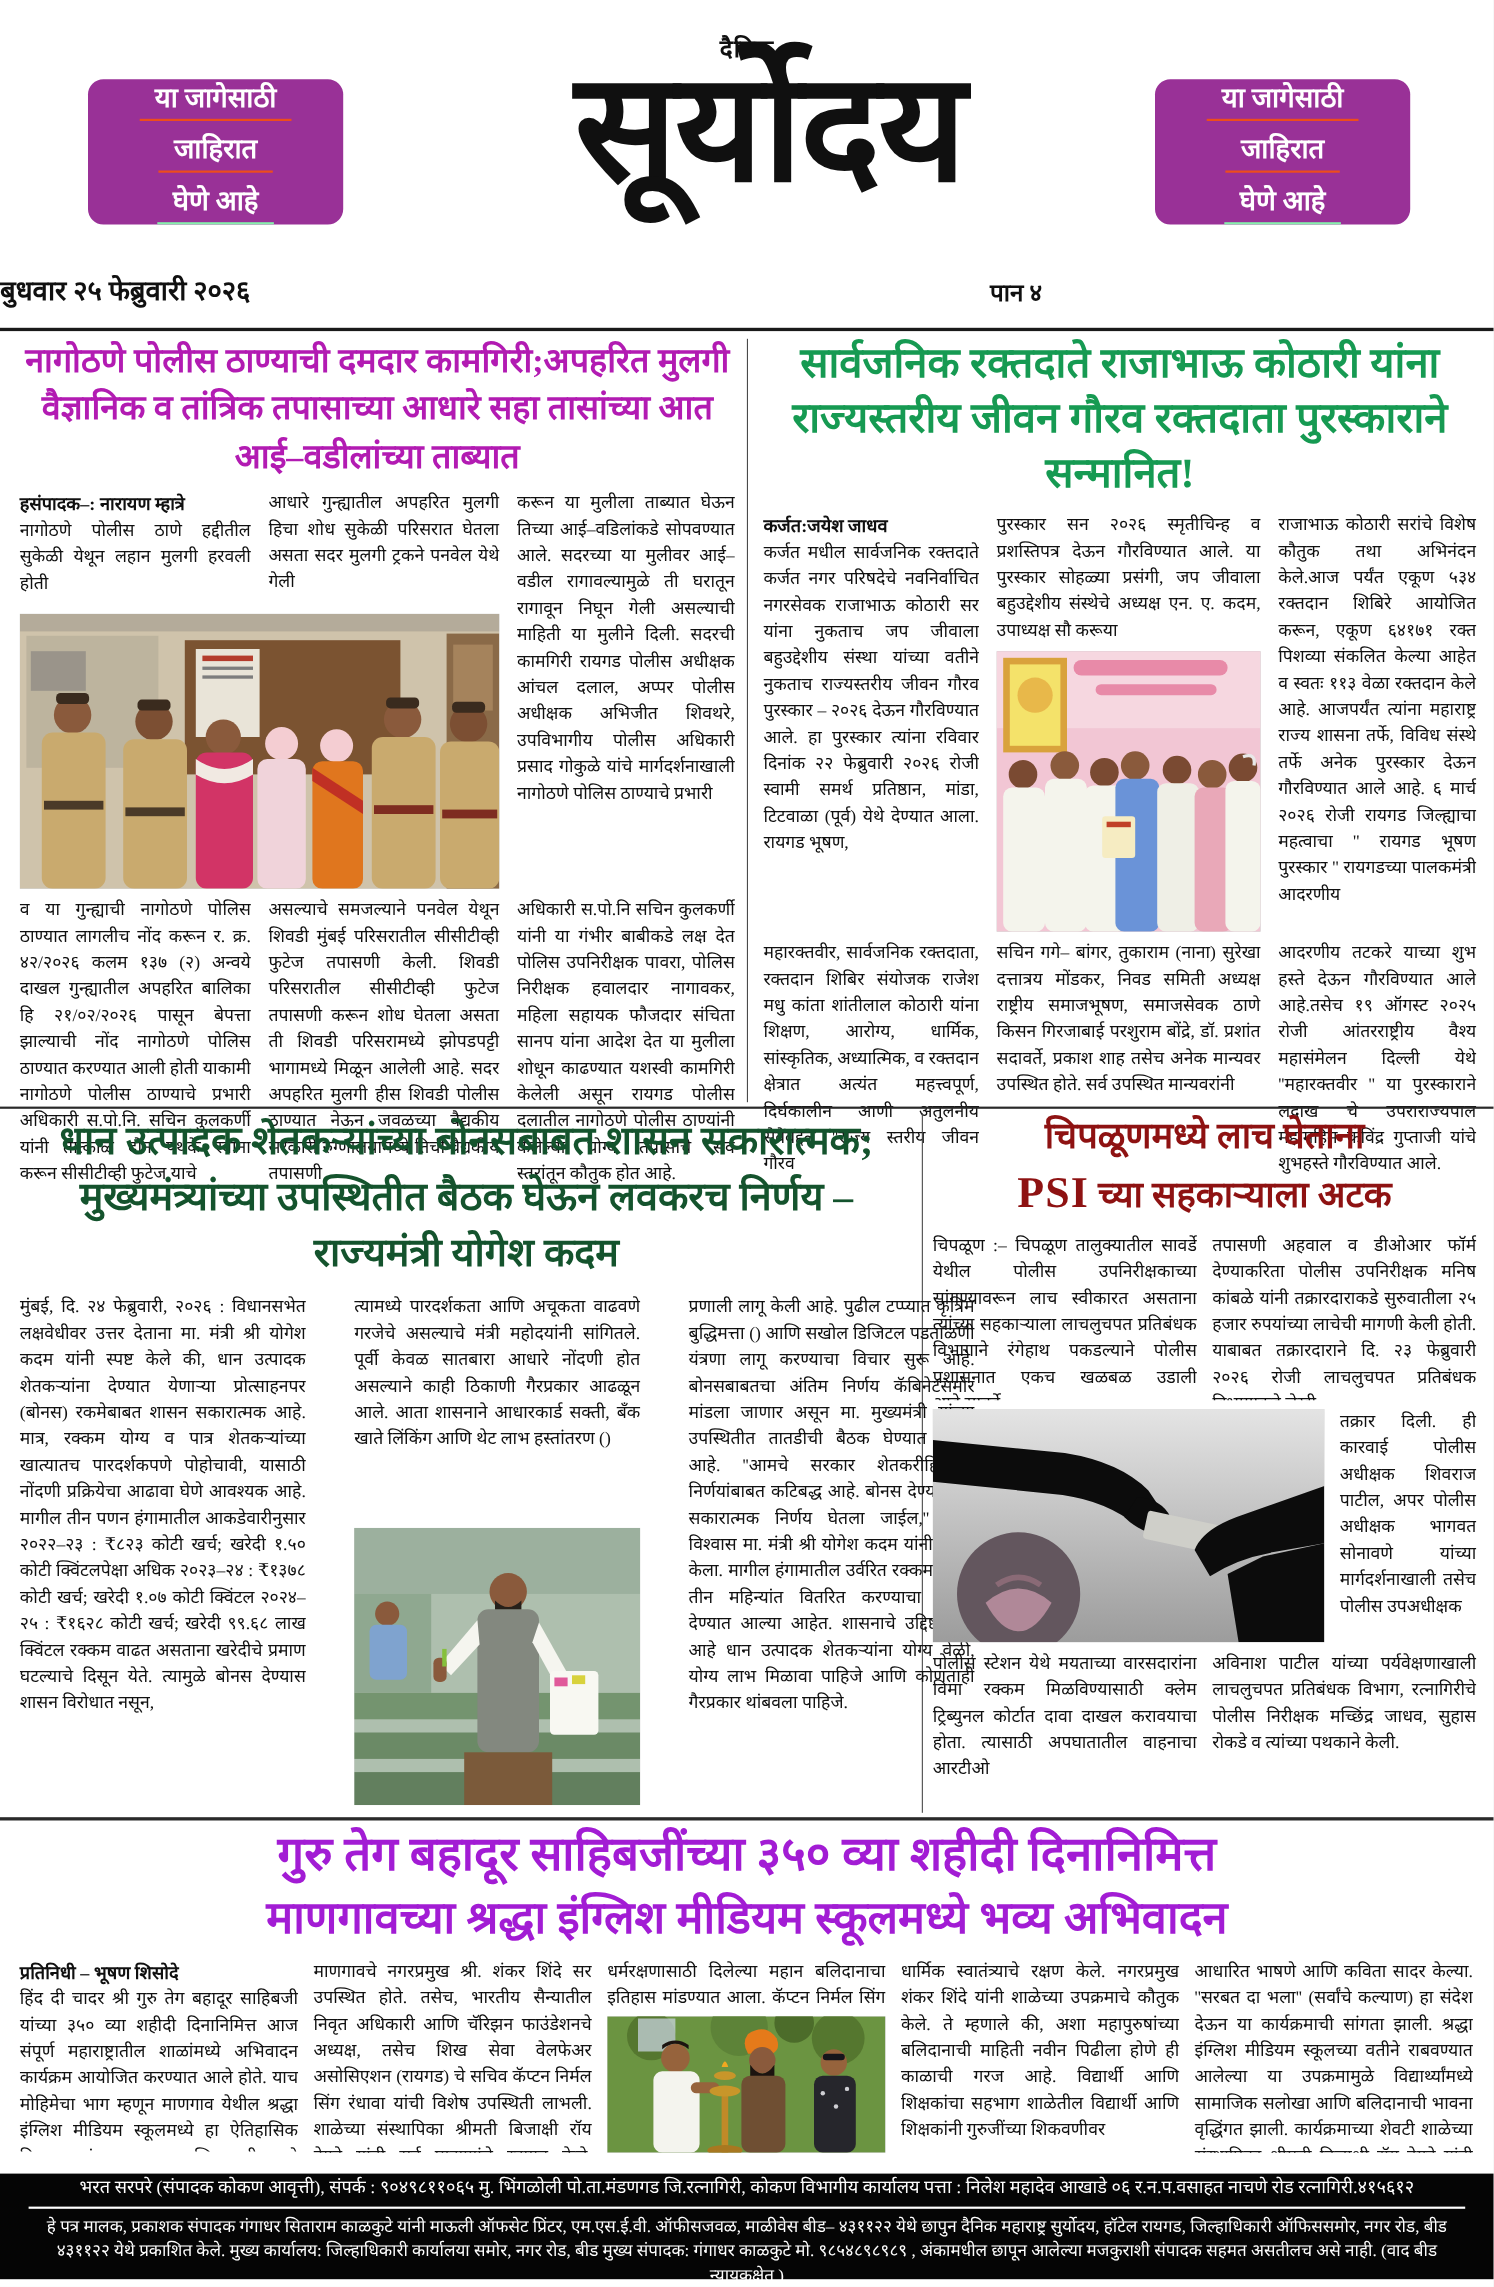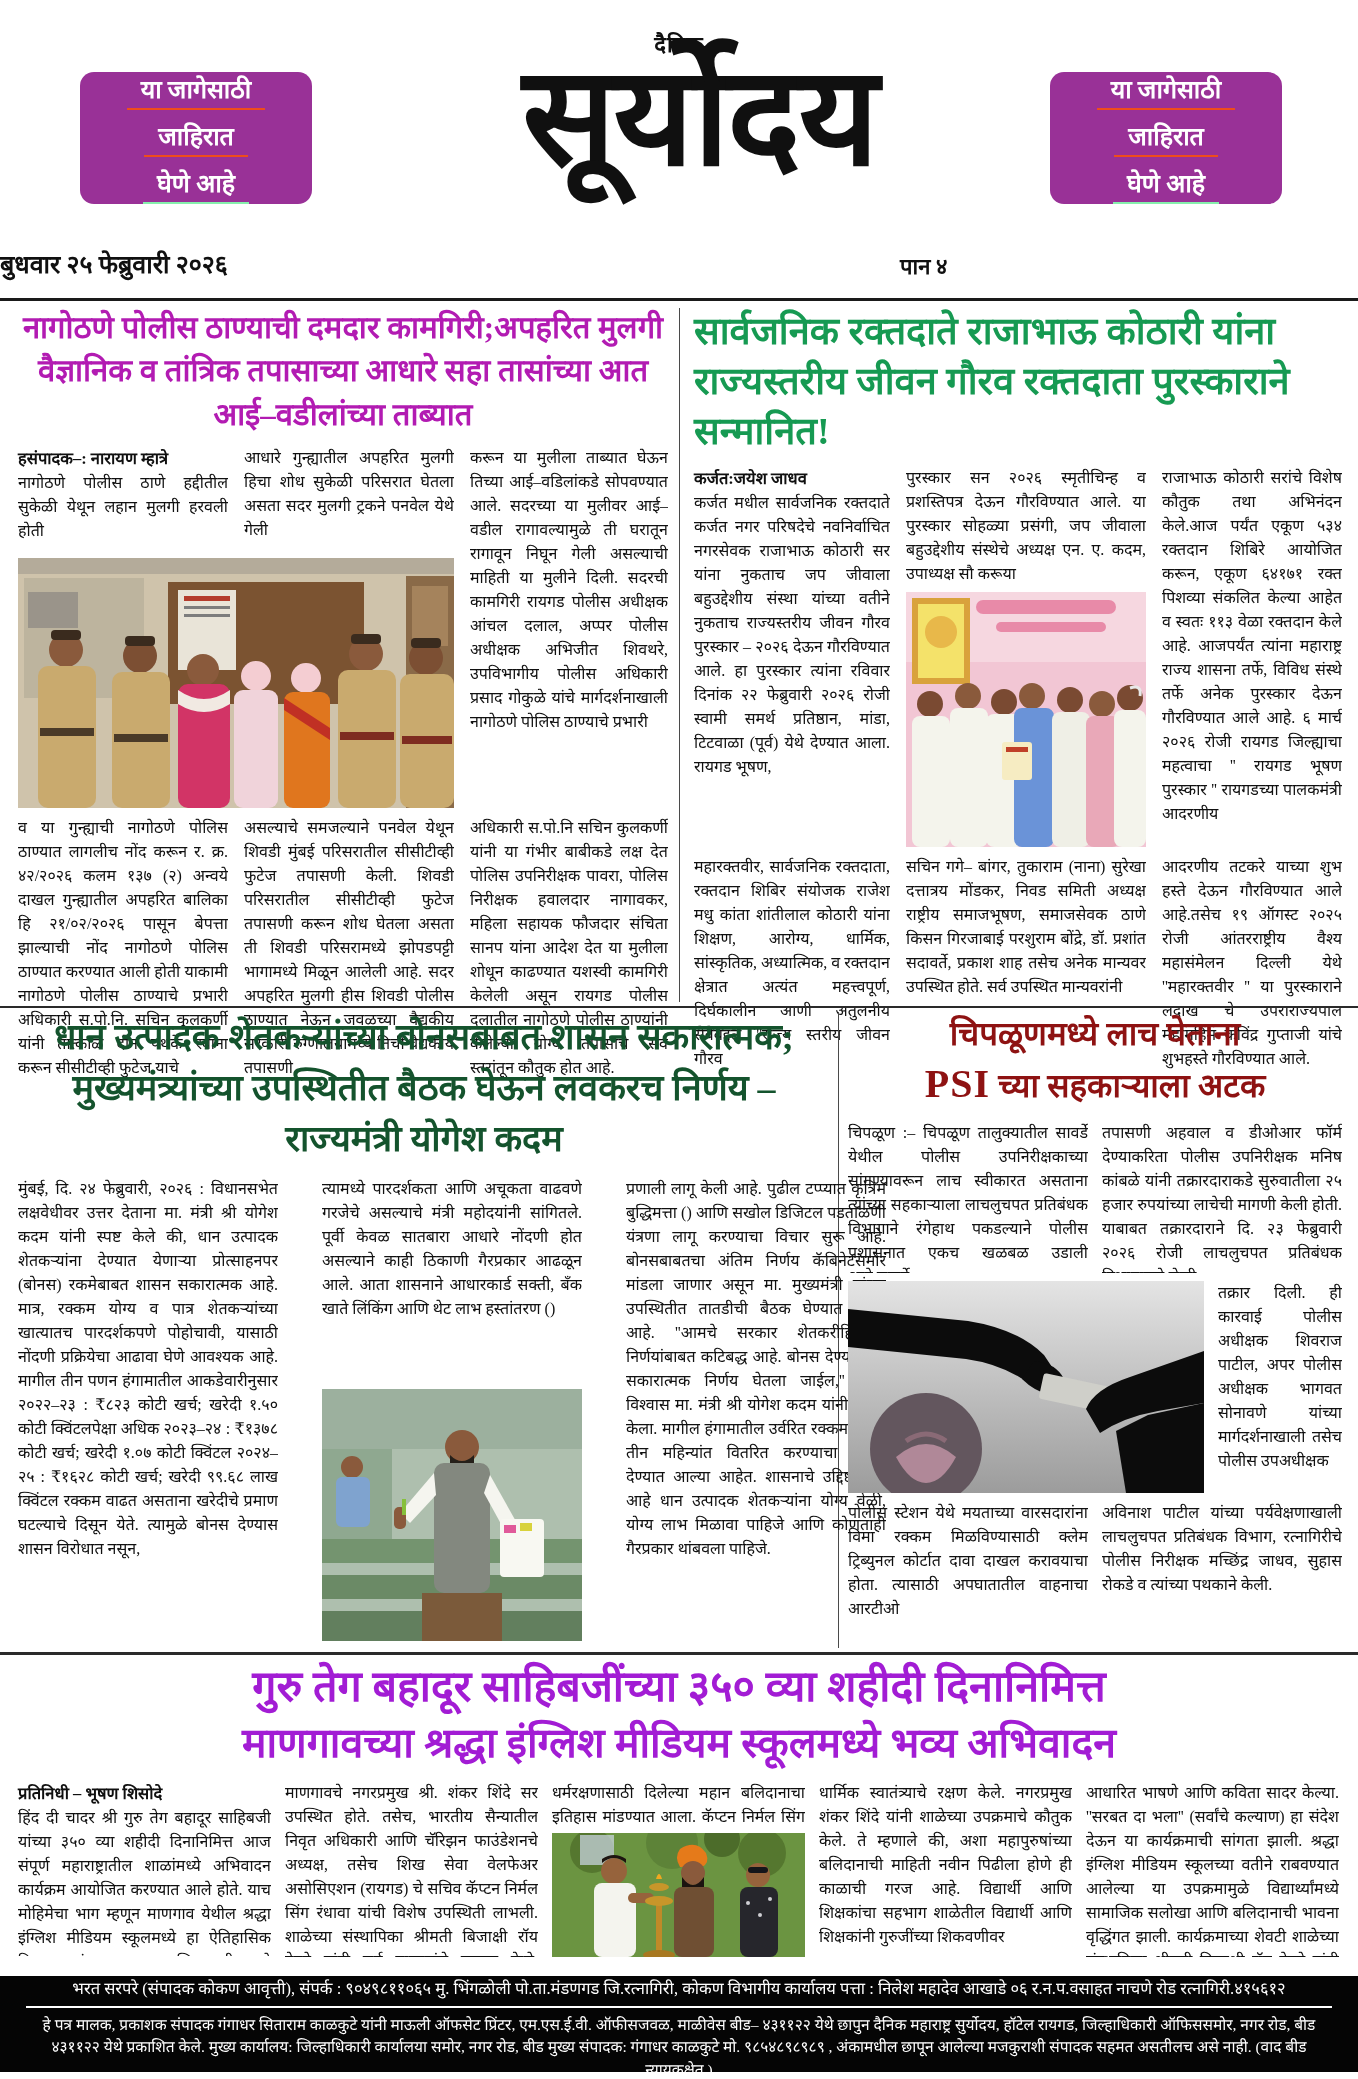--- a/index.html
+++ b/index.html
@@ -35,21 +35,21 @@
   
   .sec-top { position:absolute; top:302px; left:0; width:1358px; height:704px; }
   .a1 { position:absolute; left:18px; top:4px; width:650px; }
   .a1 .headline { color:#b21bb2; font-weight:bold; font-size:31px; line-height:1.4; text-align:center; margin-bottom:10px; }
   .a1 .grid {
     display:grid; grid-template-columns:210px 210px 198px; column-gap:16px;
     grid-template-rows:104px 250px auto; row-gap:8px;
     grid-template-areas:"c1 c2 s" "p p s" "b1 b2 b3";
   }
   .a2 { position:absolute; left:694px; top:4px; width:648px; }
-  .a2 .headline { color:#169a52; font-weight:bold; font-size:38px; line-height:1.32; margin-bottom:10px; }
+  .a2 .headline { color:#169a52; font-weight:bold; font-size:38px; line-height:1.32; text-align:center; margin-bottom:10px; }
   .a2 .grid {
     display:grid; grid-template-columns:196px 240px 180px; column-gap:16px;
     grid-template-rows:118px 255px auto; row-gap:8px;
     grid-template-areas:"c1 c2 s" "c1 p s" "b1 b2 b3";
   }
   .ga-c1{grid-area:c1;} .ga-c2{grid-area:c2;} .ga-s{grid-area:s;}
   .ga-p{grid-area:p;} .ga-b1{grid-area:b1;} .ga-b2{grid-area:b2;} .ga-b3{grid-area:b3;}
   
   .sec-mid { position:absolute; top:1008px; left:0; width:1358px; height:644px; }
   .a3 { position:absolute; left:18px; top:4px; width:812px; }

